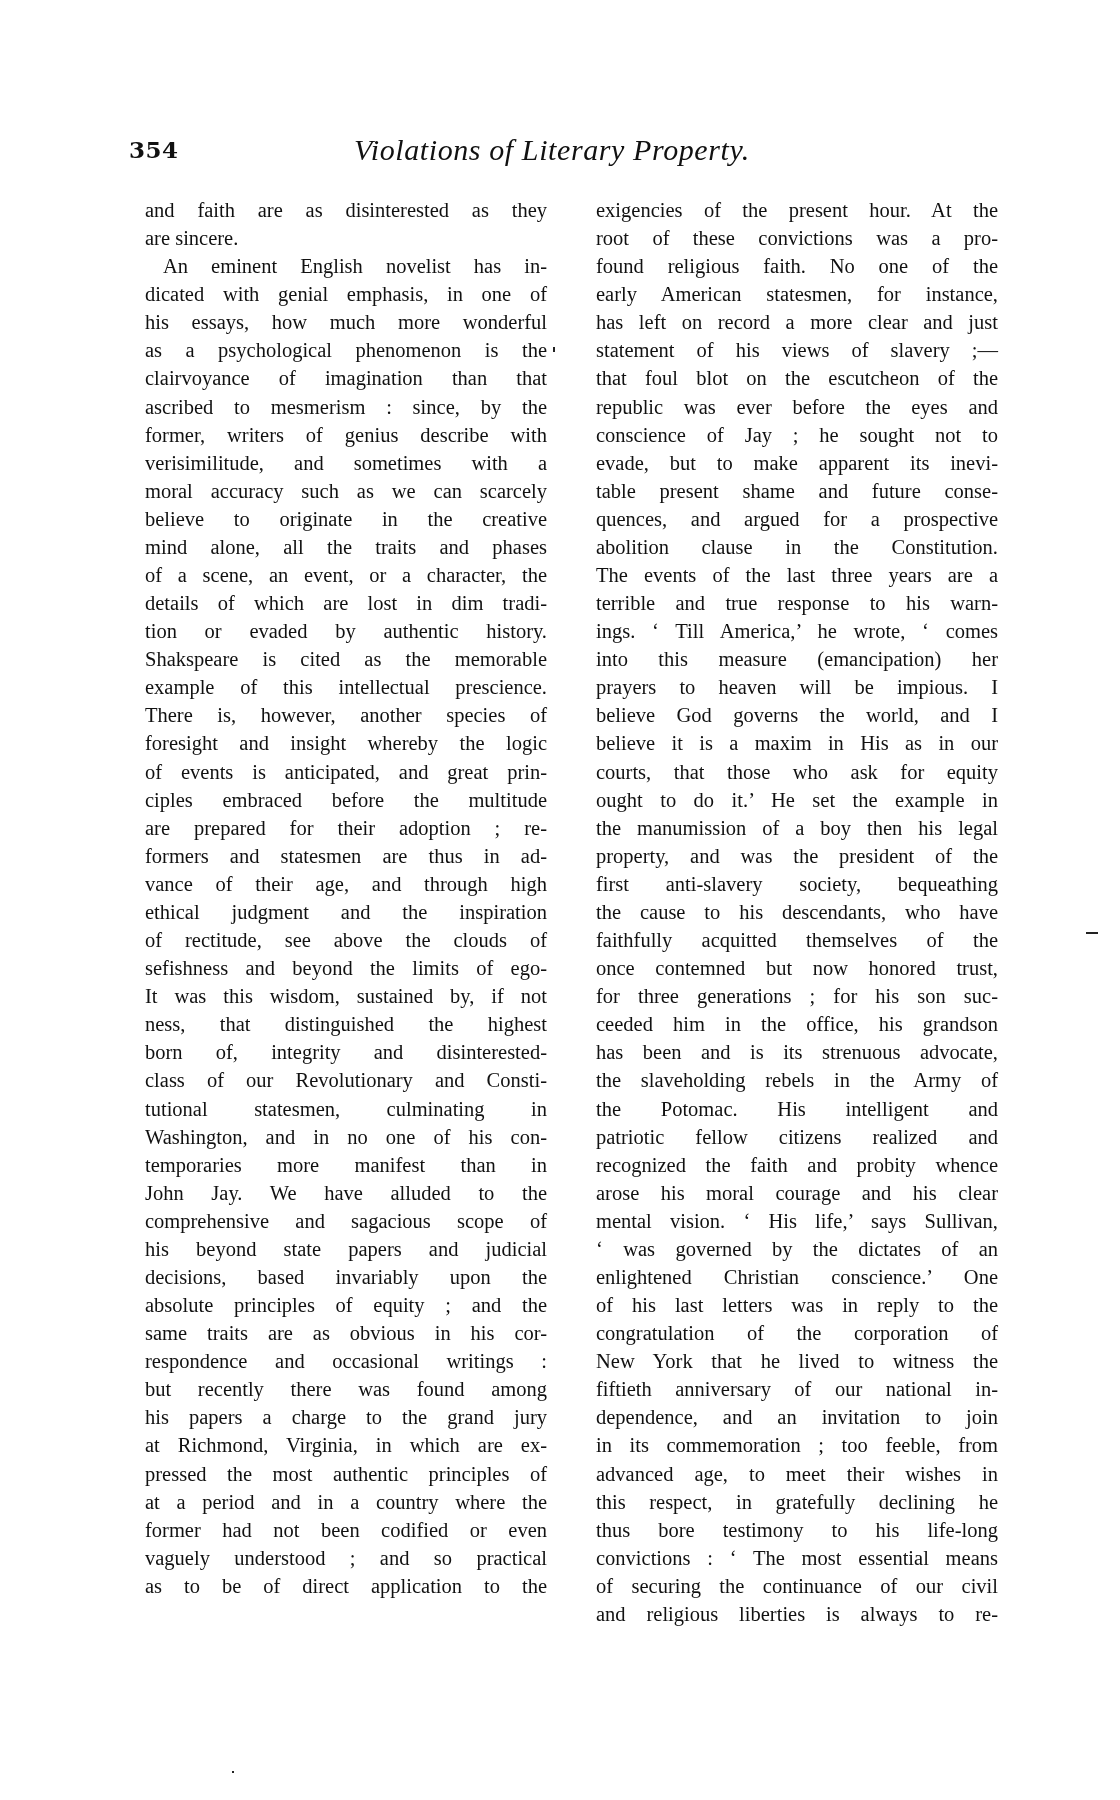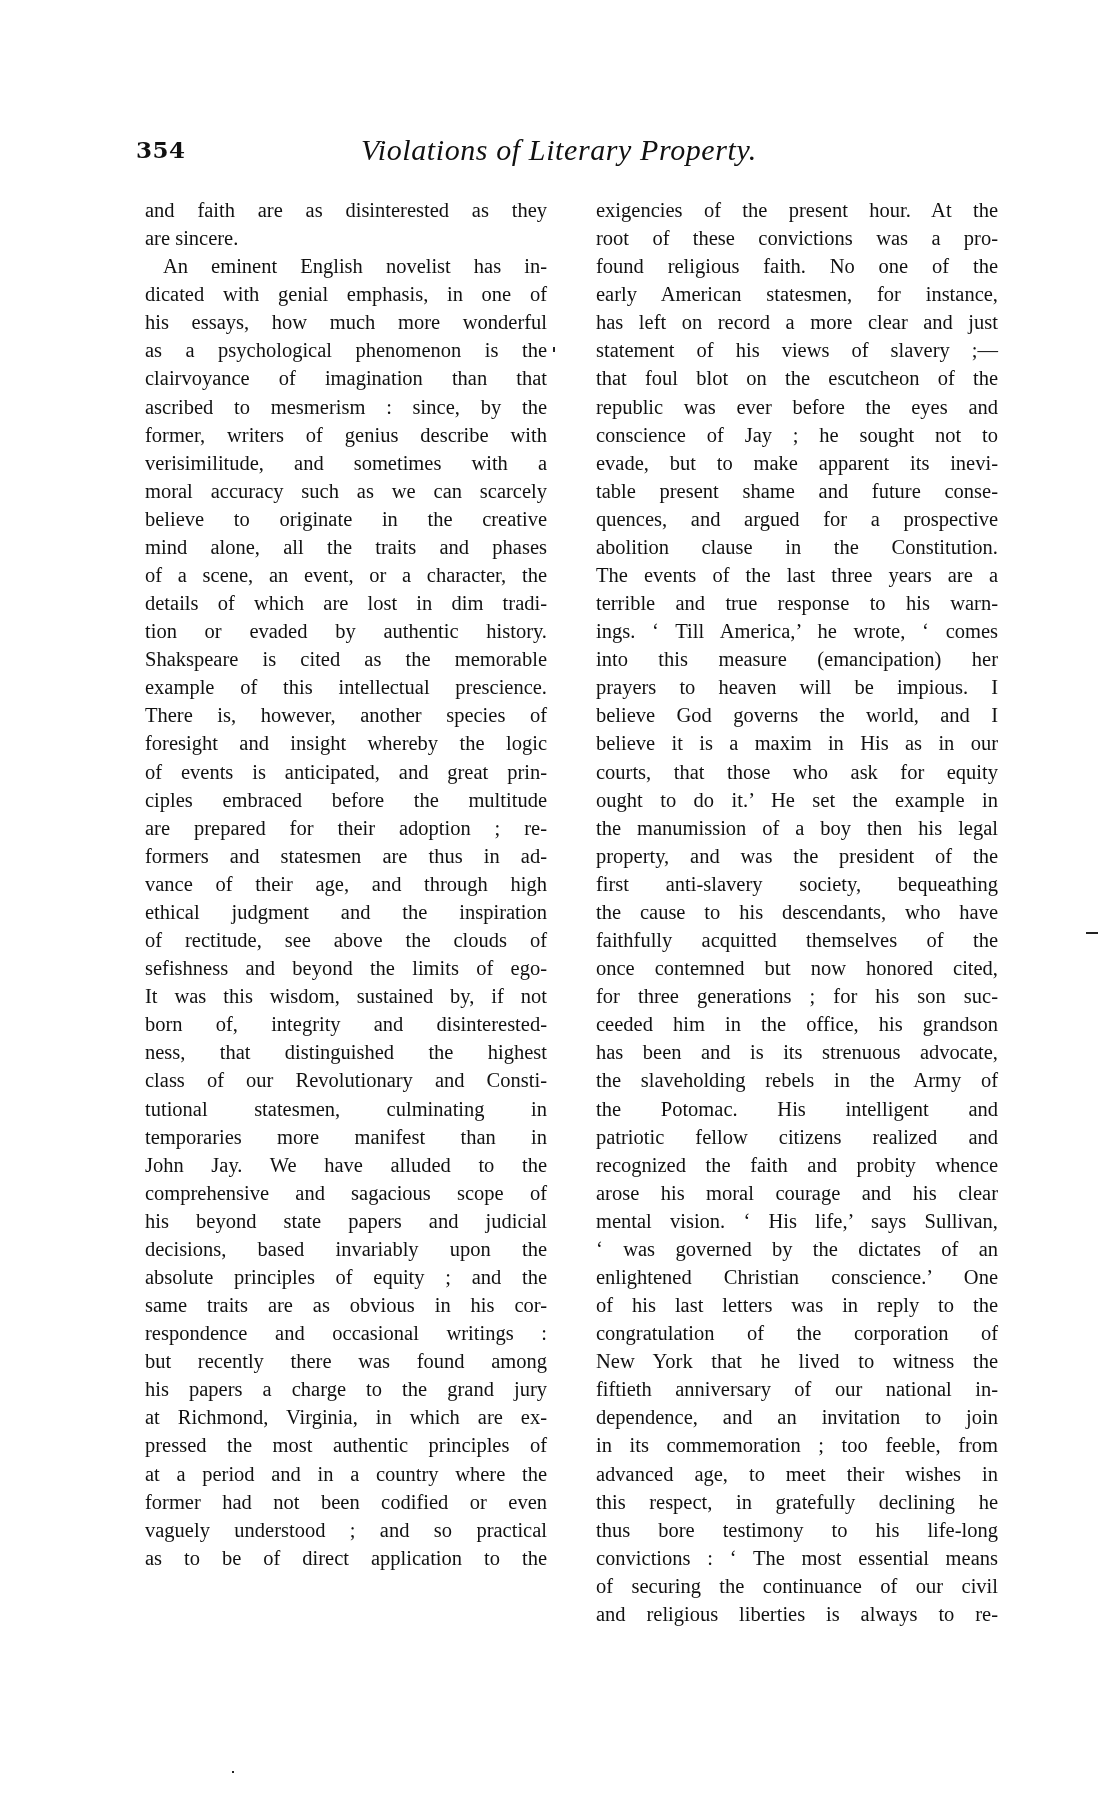--- a/index.html
+++ b/index.html
@@ -1,18 +1,18 @@
 <!DOCTYPE html>
 <html><head>
 <meta charset="utf-8">
 <style>
   html, body { margin: 0; padding: 0; background: #ffffff; }
   body { width: 1120px; height: 1800px; position: relative; overflow: hidden; color: #111; }
   .page { position: absolute; left: 0; top: 0; width: 1120px; height: 1800px; }
-  .running-head { position: absolute; top: 136px; left: 136px; width: 830px; height: 34px; }
+  .running-head { position: absolute; top: 136px; left: 129px; width: 830px; height: 34px; }
   .page-number { position: absolute; left: 0; top: 0; font-family: "DejaVu Serif", serif; font-size: 23px; font-weight: bold; letter-spacing: 0.5px; }
   .running-title { position: absolute; left: 217px; top: -3px; font-family: "Liberation Serif", serif; font-style: italic; font-size: 30px; letter-spacing: 0.6px; margin-left: 8px; }
   .column { position: absolute; top: 196px; width: 402px; }
   .col-left { left: 145px; }
   .col-right { left: 596px; }
   .line {
     display: block; height: 28.08px; line-height: 28.08px;
     font-family: "Liberation Serif", serif; font-size: 20.5px;
     text-align: justify; text-align-last: justify; white-space: nowrap;
     overflow: visible;
@@ -56,24 +56,25 @@
       <span class="line">foresight and insight whereby the logic</span>
       <span class="line">of events is anticipated, and great prin-</span>
       <span class="line">ciples embraced before the multitude</span>
       <span class="line">are prepared for their adoption ; re-</span>
       <span class="line">formers and statesmen are thus in ad-</span>
       <span class="line">vance of their age, and through high</span>
       <span class="line">ethical judgment and the inspiration</span>
       <span class="line">of rectitude, see above the clouds of</span>
       <span class="line">sefishness and beyond the limits of ego-</span>
       <span class="line">It was this wisdom, sustained by, if not</span>
+      <span class="line">ness, that distinguished the highest</span>
       <span class="line">born of, integrity and disinterested-</span>
-      <span class="line">ness, that distinguished the highest</span>
       <span class="line">class of our Revolutionary and Consti-</span>
       <span class="line">tutional statesmen, culminating in</span>
+      <span class="line">Washington, and in no one of his con-</span>
       <span class="line">temporaries more manifest than in</span>
       <span class="line">John Jay.  We have alluded to the</span>
       <span class="line">comprehensive and sagacious scope of</span>
       <span class="line">his beyond state papers and judicial</span>
       <span class="line">decisions, based invariably upon the</span>
       <span class="line">absolute principles of equity ; and the</span>
       <span class="line">same traits are as obvious in his cor-</span>
       <span class="line">respondence and occasional writings :</span>
       <span class="line">but recently there was found among</span>
       <span class="line">his papers a charge to the grand jury</span>
@@ -105,21 +106,21 @@
       <span class="line">prayers to heaven will be impious.  I</span>
       <span class="line">believe God governs the world, and I</span>
       <span class="line">believe it is a maxim in His as in our</span>
       <span class="line">courts, that those who ask for equity</span>
       <span class="line">ought to do it.’  He set the example in</span>
       <span class="line">the manumission of a boy then his legal</span>
       <span class="line">property, and was the president of the</span>
       <span class="line">first anti-slavery society, bequeathing</span>
       <span class="line">the cause to his descendants, who have</span>
       <span class="line">faithfully acquitted themselves of the</span>
-      <span class="line">once contemned but now honored cited,</span>
+      <span class="line">once contemned but now honored trust,</span>
       <span class="line">for three generations ; for his son suc-</span>
       <span class="line">ceeded him in the office, his grandson</span>
       <span class="line">has been and is its strenuous advocate,</span>
       <span class="line">the slaveholding rebels in the Army of</span>
       <span class="line">the Potomac.  His intelligent and</span>
       <span class="line">patriotic fellow citizens realized and</span>
       <span class="line">recognized the faith and probity whence</span>
       <span class="line">arose his moral courage and his clear</span>
       <span class="line">mental vision.  ‘ His life,’ says Sullivan,</span>
       <span class="line">‘ was governed by the dictates of an</span>

